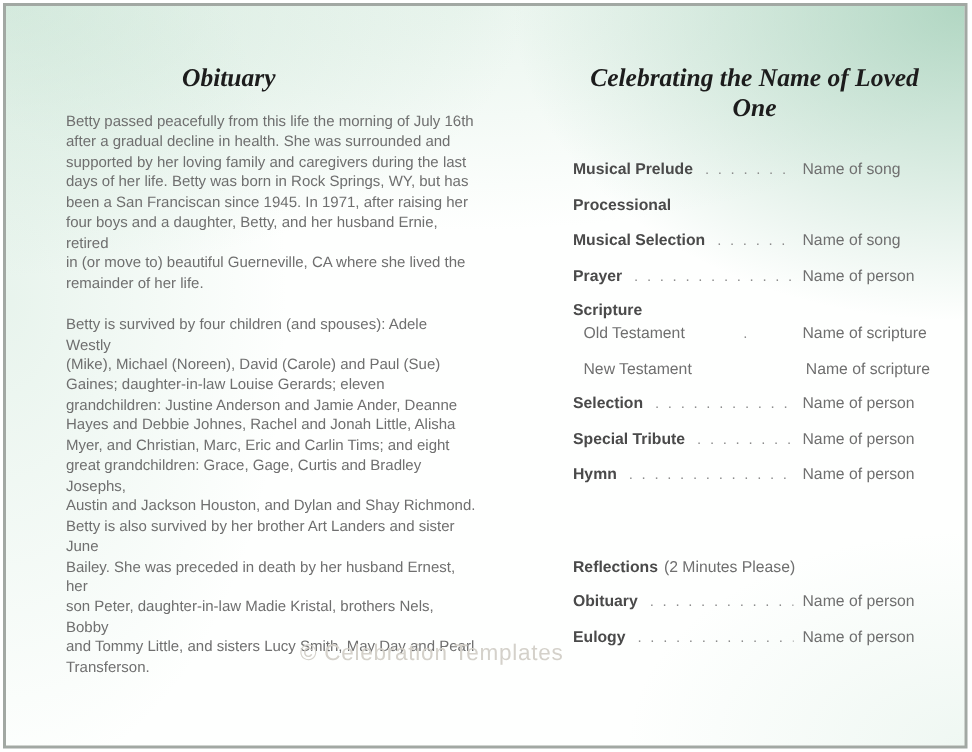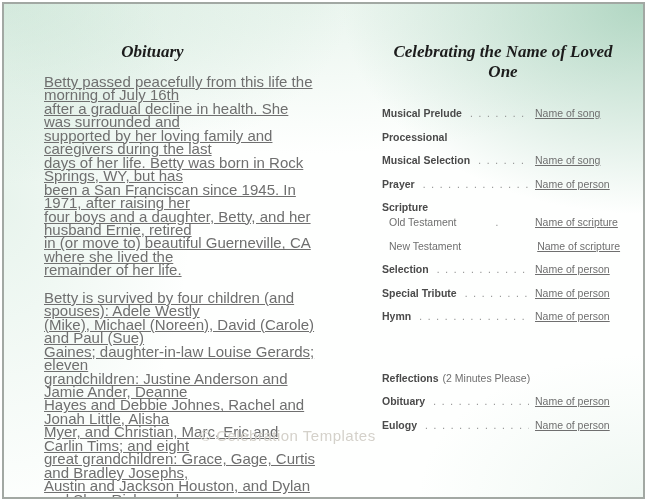--- a/index.html
+++ b/index.html
@@ -33,41 +33,40 @@
     font-size:17px; line-height:20px;
     color:#1c1c1c;
     text-align:center;
     margin:0;
   }
   .col-left  .panel-title { margin:0 56px 13px 0; }
   .col-right .panel-title { margin:0 0 25px 16px; }
 
   .para {
     white-space:pre-line;
-    font-size:15px; line-height:13.45px;
+    font-size:10px; line-height:13.45px;
     color:#6f6f6f;
     margin:0 0 14px 0;
-    text-decoration:underline;
   }
 
   .prog-row {
     display:flex; align-items:baseline;
     font-size:10.5px; line-height:13px;
     margin-bottom:10.5px;
     color:#6f6f6f;
     padding-left:21px;
   }
   .prog-row .lbl { font-weight:bold; color:#4a4a4a; white-space:nowrap; }
   .prog-row .suffix { margin-left:4px; white-space:nowrap;margin-top:38px; }
   .prog-row .dots {
     flex:1 1 auto; overflow:hidden; white-space:nowrap;
     color:#8d8d8d; letter-spacing:1.5px;
     font-size:10px; margin:0 6px 0 8px;
   }
-  .prog-row .val { flex:0 0 94px; width:94px; color:#6f6f6f;text-decoration:underline; }
+  .prog-row .val { flex:0 0 94px; width:94px; color:#6f6f6f; }
   .prog-row.group { margin-bottom:2px; }
   .prog-row.sub { padding-left:28px;gap:31px; }
   .prog-row.sub .lbl { font-weight:normal; color:#6f6f6f; }
 
   .watermark {
     position:absolute; left:196px; top:423px;
     font-size:15px; letter-spacing:0.5px;
     color:#d4d1ca;
   }
 </style>

